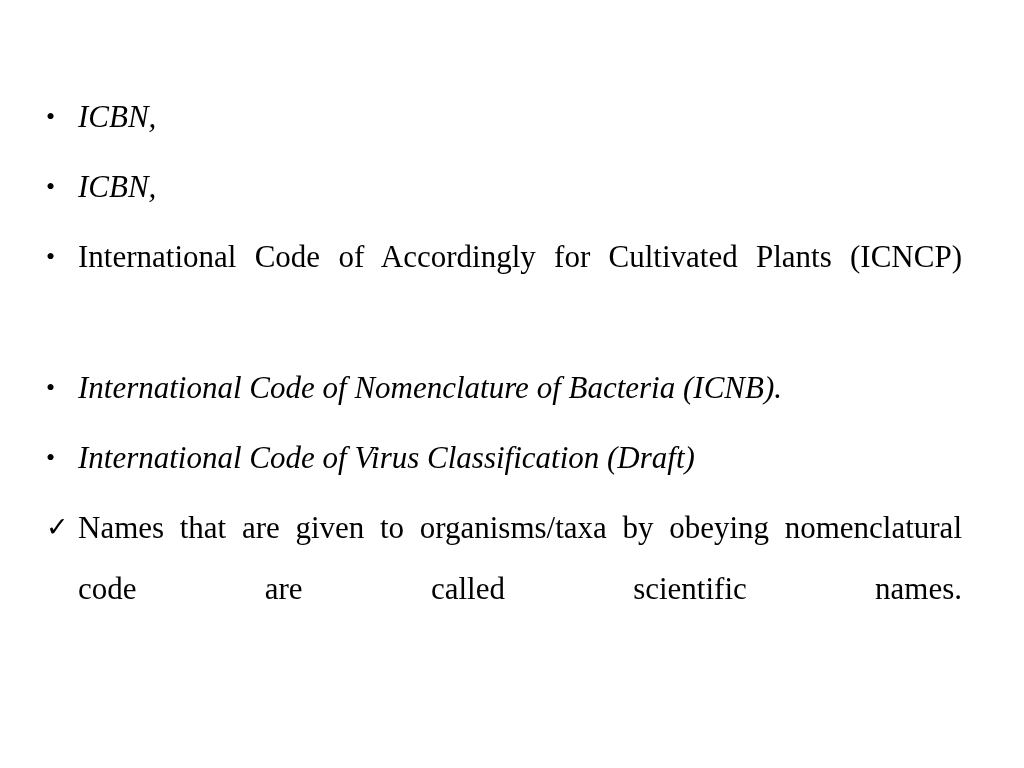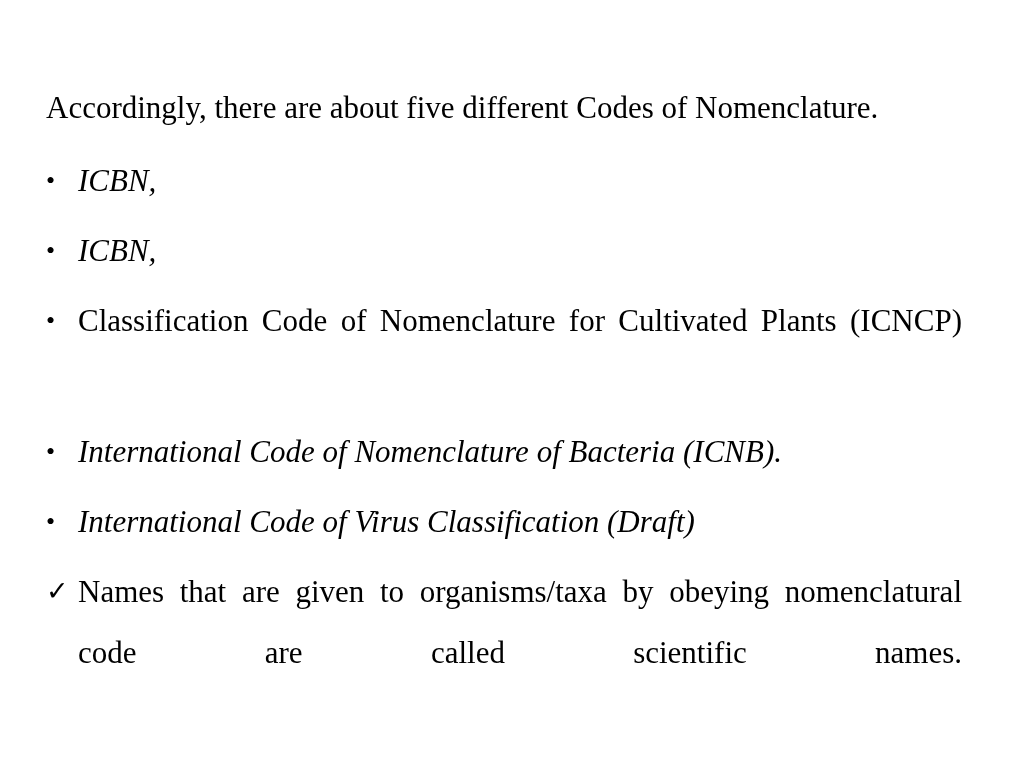--- a/index.html
+++ b/index.html
@@ -103,37 +103,36 @@
     font-style: italic;
   }
 </style>
 </head>
 <body>
 
 <div class="slide">
 
   <div class="content-block">
 
-    <p class="intro">Accordingly, there are about five different Codes of Nomenclature.</p>
 
     <ul class="bullet-list">
 
       <li class="bullet-item spaced">
         <span class="bullet-marker dot">•</span>
         <span class="bullet-text nowrap">ICBN,</span>
       </li>
 
       <li class="bullet-item spaced">
         <span class="bullet-marker dot">•</span>
         <span class="bullet-text nowrap">ICBN,</span>
       </li>
 
       <li class="bullet-item wrap spaced">
         <span class="bullet-marker dot">•</span>
-        <span class="bullet-text">Classification Code of Nomenclature for Cultivated Plants (ICNCP)</span>
+        <span class="bullet-text">International Code of Accordingly for Cultivated Plants (ICNCP)</span>
       </li>
 
       <li class="bullet-item spaced">
         <span class="bullet-marker dot">•</span>
         <span class="bullet-text nowrap">International Code of Nomenclature of Bacteria (ICNB).</span>
       </li>
 
       <li class="bullet-item spaced">
         <span class="bullet-marker dot">•</span>
         <span class="bullet-text nowrap">International Code of Virus Classification (Draft)</span>

